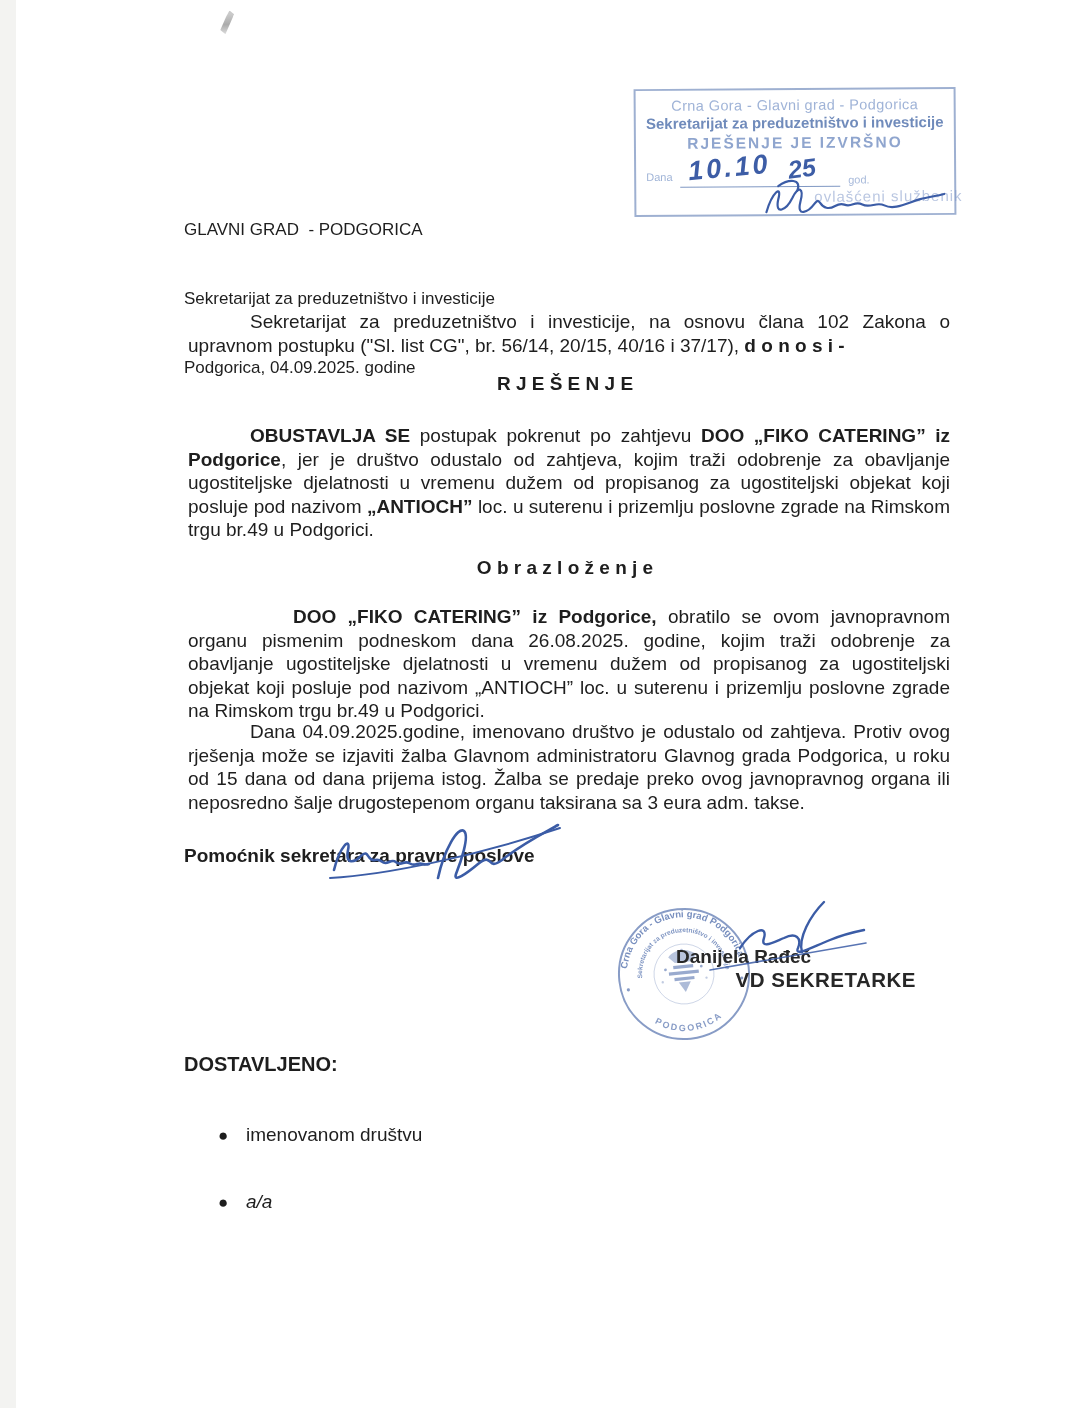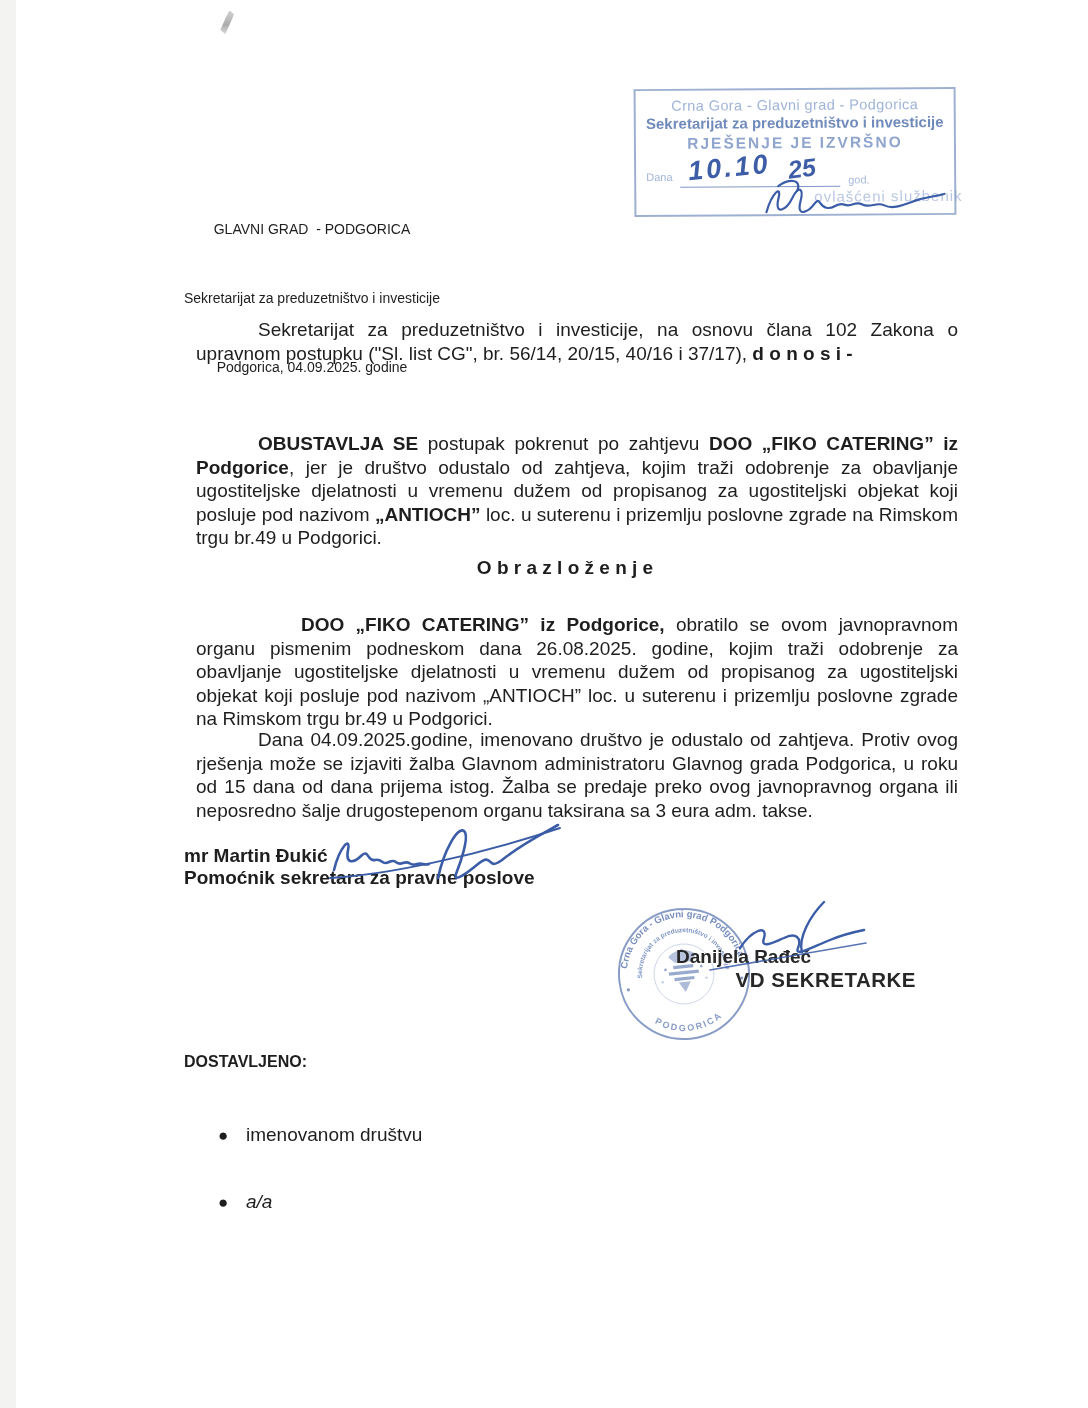--- a/index.html
+++ b/index.html
@@ -36,44 +36,44 @@
   .ts-hand{position:absolute;left:52px;top:62px;font-size:27px;font-style:italic;font-weight:600;
     color:#3d5da6;transform:rotate(-5deg);letter-spacing:3px;}
   .ts-hand2{position:absolute;left:152px;top:64px;font-size:25px;font-style:italic;font-weight:600;
     color:#3d5da6;transform:rotate(-7deg);}
   .ts-god{position:absolute;left:212px;top:84px;font-size:11px;color:rgba(120,148,198,.65);}
   .ts-officer{position:absolute;left:178px;top:98px;font-size:15px;letter-spacing:1px;
     color:rgba(128,152,200,.55);white-space:nowrap;}
   .ts-sig{position:absolute;left:120px;top:82px;}
 
   
-  .header{position:absolute;left:168px;top:172px;font-size:14px;line-height:23px;white-space:pre-wrap;text-align:center;}
+  .header{position:absolute;left:168px;top:172px;font-size:17px;line-height:23px;white-space:pre-wrap;}
 
   
-  .para{position:absolute;left:168px;width:762px;margin:12px;font-size:19px;line-height:23.5px;
+  .para{position:absolute;left:168px;width:762px;margin:4px;font-size:19px;line-height:23.5px;
     text-align:justify;}
   .indent{text-indent:62px;}
   .indent2{text-indent:105px;}
   .b{font-weight:700;}
   .doc-title{position:absolute;left:168px;width:762px;text-align:center;font-size:19px;font-weight:700;}
 
   
   .obradio{position:absolute;left:168px;top:845px;font-size:19px;line-height:22px;font-weight:700;}
   .sig-martin{position:absolute;left:308px;top:816px;z-index:3;}
 
   
   .round-stamp{position:absolute;left:588px;top:894px;z-index:1;transform:rotate(-6deg);}
   .sig-danijela{position:absolute;left:690px;top:896px;z-index:3;}
   .signatory-name{position:absolute;left:660px;top:946px;width:230px;text-align:left;
     font-size:19px;font-weight:700;color:#272727;z-index:2;}
   .signatory-title{position:absolute;left:650px;top:968px;width:250px;text-align:right;
     font-size:20.5px;font-weight:700;color:#272727;z-index:2;letter-spacing:.5px;}
 
   
-  .delivered-h{position:absolute;left:168px;top:1053px;font-size:16px;font-weight:700;}
+  .delivered-h{position:absolute;left:168px;top:1053px;font-size:20px;font-weight:700;}
   .delivered-list{position:absolute;left:168px;top:1082px;font-size:19px;line-height:26px;}
   .dl-row{display:flex;align-items:baseline;}
   .dl-bullet{width:14px;margin-left:34px;font-size:17px;}
   .dl-text{margin-left:14px;margin-top:40px;}
   .italic{font-style:italic;}
 
   svg .ink{stroke:#3b5ca6;fill:none;stroke-linecap:round;stroke-linejoin:round;}
   svg .stamp-ink{stroke:#5572ae;fill:none;}
   svg text{fill:#5572ae;}
 </style>
@@ -101,31 +101,31 @@
   </div>
 
   <div class="header">
     <div>GLAVNI GRAD  - PODGORICA</div>
     <div>Sekretarijat za preduzetništvo i investicije</div>
     <div>Podgorica, 04.09.2025. godine</div>
   </div>
 
   <p class="para indent" style="top:306px;"><span>Sekretarijat za preduzetništvo i investicije, na osnovu člana 102 Zakona o upravnom postupku ("Sl. list CG", br. 56/14, 20/15, 40/16 i 37/17), </span><span class="b">d o n o s i -</span></p>
 
+  <div class="doc-title" style="top:373px;">R J E Š E N J E</div>
 
   <p class="para indent" style="top:420px;"><span class="b">OBUSTAVLJA SE</span><span> postupak pokrenut po zahtjevu </span><span class="b">DOO „FIKO CATERING” iz Podgorice</span><span>, jer je društvo odustalo od zahtjeva, kojim traži odobrenje za obavljanje ugostiteljske djelatnosti u vremenu dužem od propisanog za ugostiteljski objekat koji posluje pod nazivom </span><span class="b">„ANTIOCH”</span><span> loc. u suterenu i prizemlju poslovne zgrade na Rimskom trgu br.49 u Podgorici.</span></p>
 
   <div class="doc-title" style="top:557px;">O b r a z l o ž e n j e</div>
 
   <p class="para indent2" style="top:601px;"><span class="b">DOO „FIKO CATERING” iz Podgorice,</span><span> obratilo se ovom javnopravnom organu pismenim podneskom dana 26.08.2025. godine, kojim traži odobrenje za obavljanje ugostiteljske djelatnosti u vremenu dužem od propisanog za ugostiteljski objekat koji posluje pod nazivom „ANTIOCH” loc. u suterenu i prizemlju poslovne zgrade na Rimskom trgu br.49 u Podgorici.</span></p>
 
   <p class="para indent" style="top:716px;"><span>Dana 04.09.2025.godine, imenovano društvo je odustalo od zahtjeva. Protiv ovog rješenja može se izjaviti žalba Glavnom administratoru Glavnog grada Podgorica, u roku od 15 dana od dana prijema istog. Žalba se predaje preko ovog javnopravnog organa ili neposredno šalje drugostepenom organu taksirana sa 3 eura adm. takse.</span></p>
 
   <div class="obradio">
-    <div>mr Martin Đukić</div>
     <div>Pomoćnik sekretara za pravne poslove</div>
   </div>
 
   <svg class="sig-martin" width="240" height="78" viewBox="0 0 240 78">
     <path class="ink" stroke-width="2.6" d="M10,54 C16,30 27,20 24,34 C21,50 31,46 37,40 C45,32 43,46 51,44 C59,42 57,50 65,46 C73,42 71,50 79,47 C87,44 85,51 93,48 C99,46 99,50 105,48"></path>
     <path class="ink" stroke-width="2.6" d="M114,62 C120,34 134,10 140,15 C146,20 136,48 132,58 C129,67 142,58 154,48 C170,35 162,56 178,44 C198,28 218,18 234,9"></path>
     <path class="ink" stroke-width="2" d="M6,62 C62,59 152,40 236,12"></path>
   </svg>
 
   <svg class="round-stamp" width="160" height="160" viewBox="0 0 160 160">

